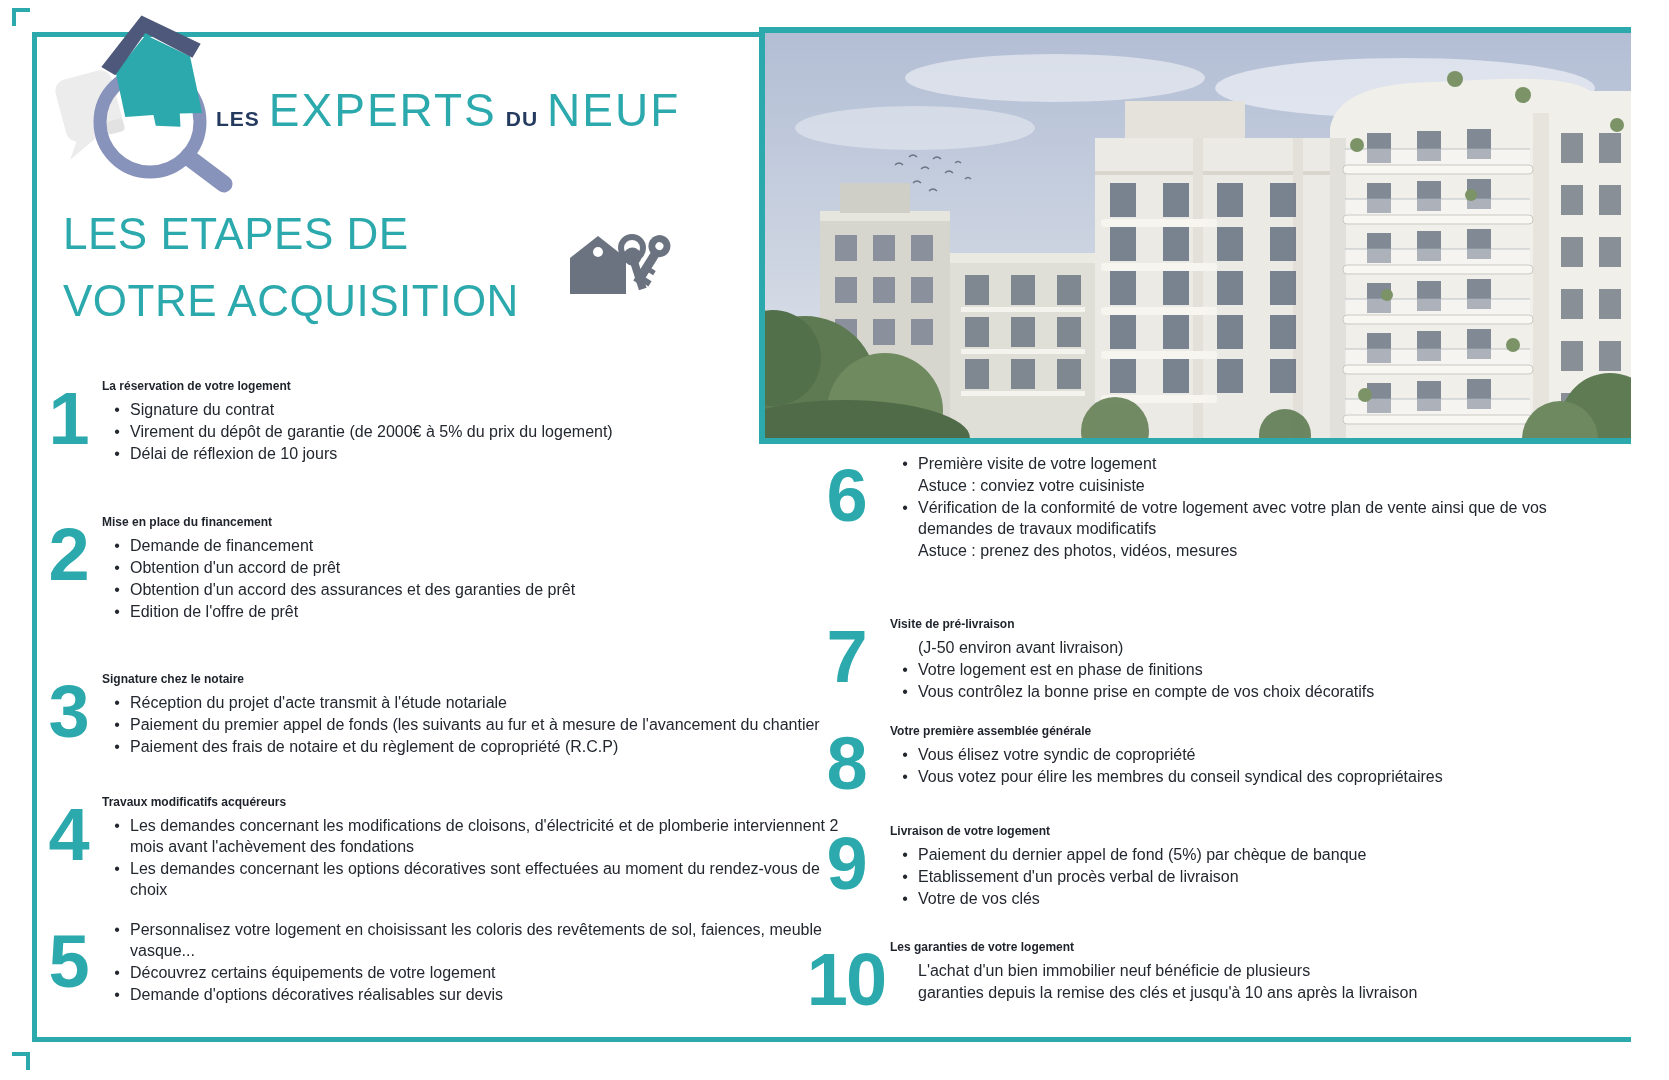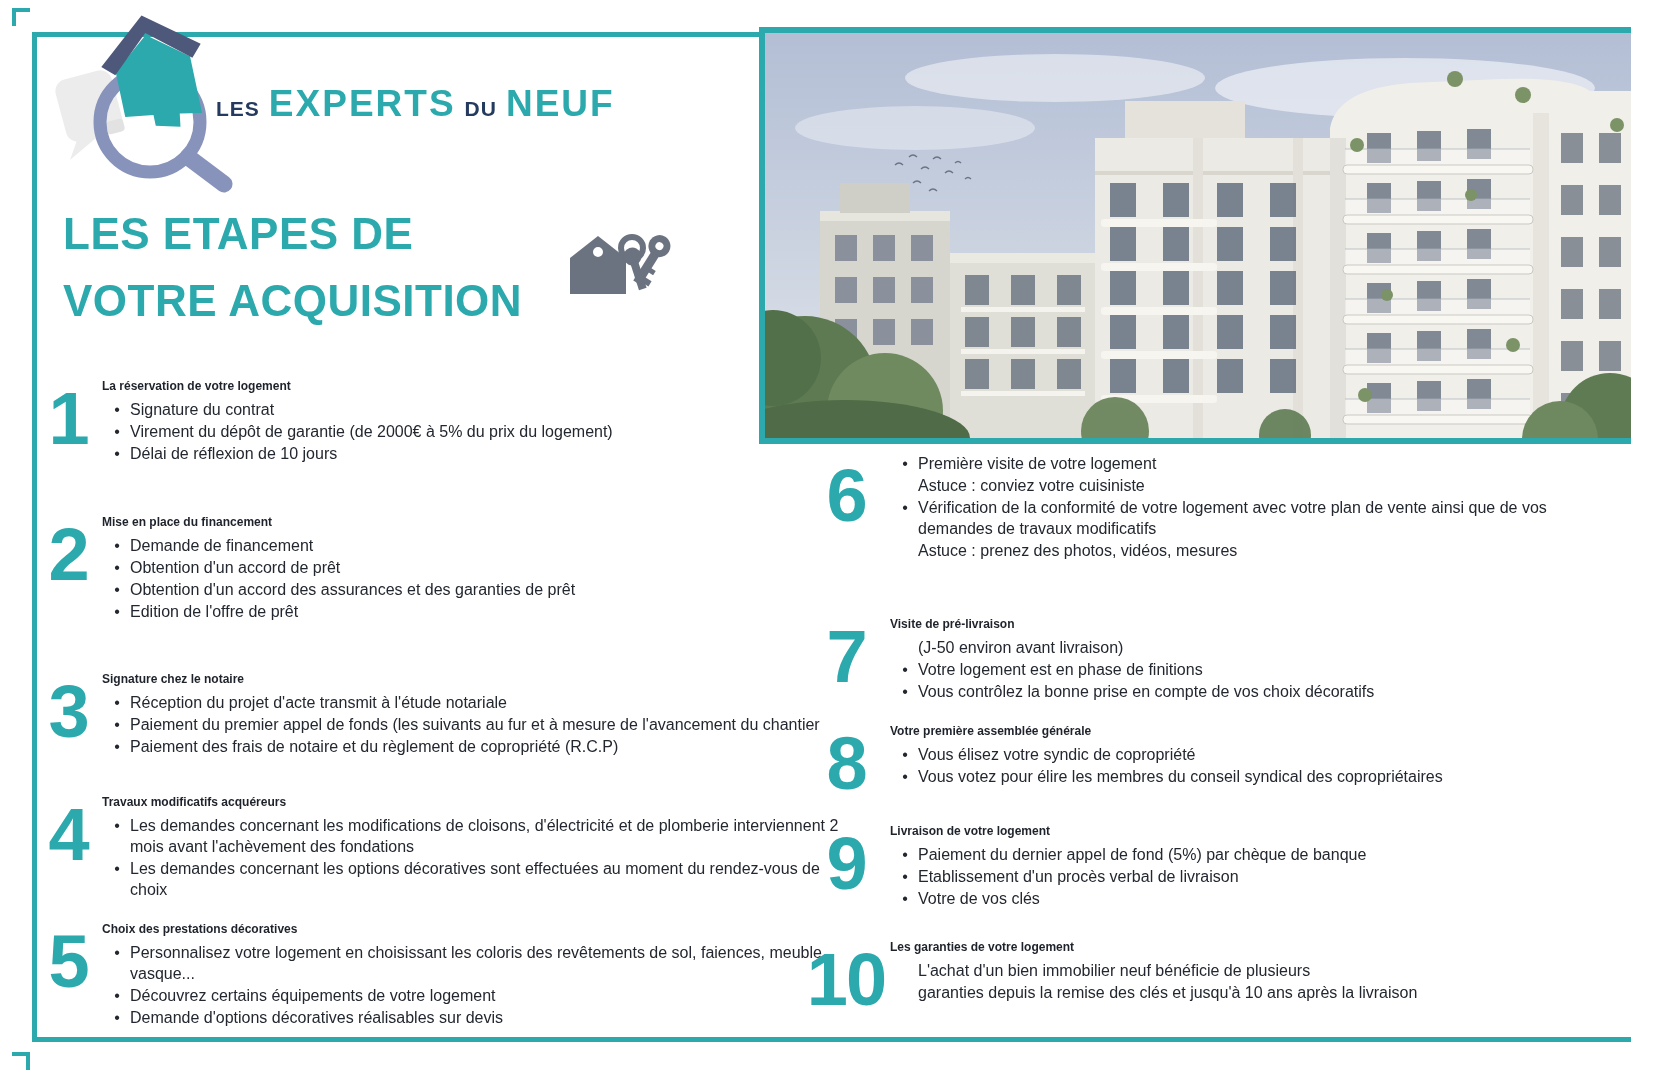--- a/index.html
+++ b/index.html
@@ -11,23 +11,23 @@
   
   .tick{position:absolute;width:18px;height:18px;box-sizing:border-box;}
   .tick.tl{left:12px;top:8px;border-left:4px solid var(--teal);border-top:4px solid var(--teal);}
   .tick.tr{left:1643px;top:8px;border-left:4px solid var(--teal);border-bottom:4px solid var(--teal);}
   .tick.bl{left:12px;top:1052px;border-top:4px solid var(--teal);border-right:4px solid var(--teal);}
   .tick.br{left:1643px;top:1052px;border-right:4px solid var(--teal);border-bottom:4px solid var(--teal);}
   
   .logo{position:absolute;left:50px;top:4px;width:190px;height:190px;}
   .wordmark{position:absolute;left:216px;top:83px;display:flex;align-items:baseline;gap:9px;white-space:nowrap;}
   .wm-small{font-size:21px;font-weight:700;color:var(--navy);letter-spacing:1px;}
-  .wm-big{font-size:37px;font-weight:700;color:var(--teal);letter-spacing:2px;}
-  
-  .title{position:absolute;left:63px;top:200px;color:var(--teal);font-weight:700;
+  .wm-big{font-size:46px;font-weight:400;color:var(--teal);letter-spacing:2px;}
+  
+  .title{position:absolute;left:63px;top:200px;color:var(--teal);font-weight:400;
          font-size:44px;line-height:67px;letter-spacing:.5px;white-space:nowrap;}
   
   .keys{position:absolute;left:558px;top:220px;width:120px;height:90px;}
   
   .photo{position:absolute;left:759px;top:27px;width:879px;height:417px;
          border:6px solid var(--teal);box-sizing:border-box;background:#cdd5e2;}
   .photo svg{display:block;width:100%;height:100%;}
   
   .step{position:absolute;display:flex;align-items:flex-start;}
   .step.left{left:38px;width:810px;}
@@ -355,21 +355,20 @@
             <li class="bullet">
               <span class="dot">•</span>
               <span class="txt">Les demandes concernant les options décoratives sont effectuées au moment du rendez-vous de choix</span>
             </li>
           </ul>
         </div>
       </div>
       <div class="step left" style="top: 919px;">
         <div class="num">5</div>
         <div class="body">
-          <div class="heading">Choix des prestations décoratives</div>
           <ul class="items">
             <li class="bullet">
               <span class="dot">•</span>
               <span class="txt">Personnalisez votre logement en choisissant les coloris des revêtements de sol, faiences, meuble vasque...</span>
             </li>
             <li class="bullet">
               <span class="dot">•</span>
               <span class="txt">Découvrez certains équipements de votre logement</span>
             </li>
             <li class="bullet">

